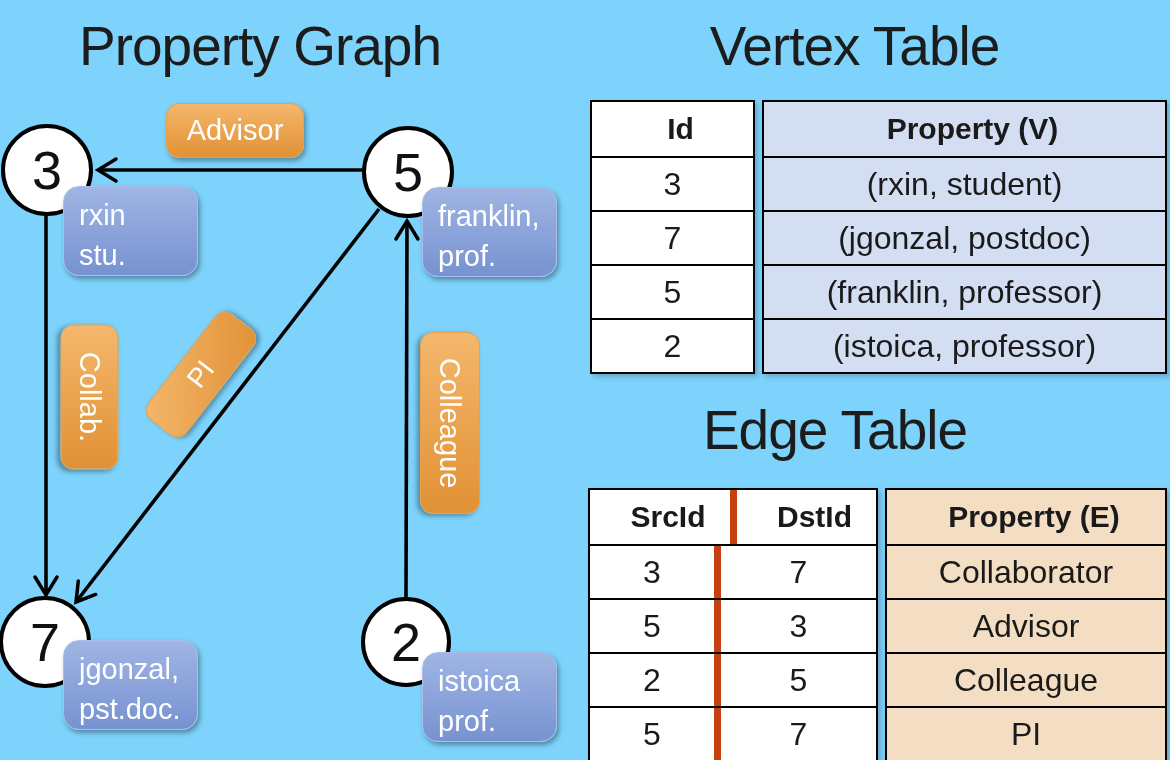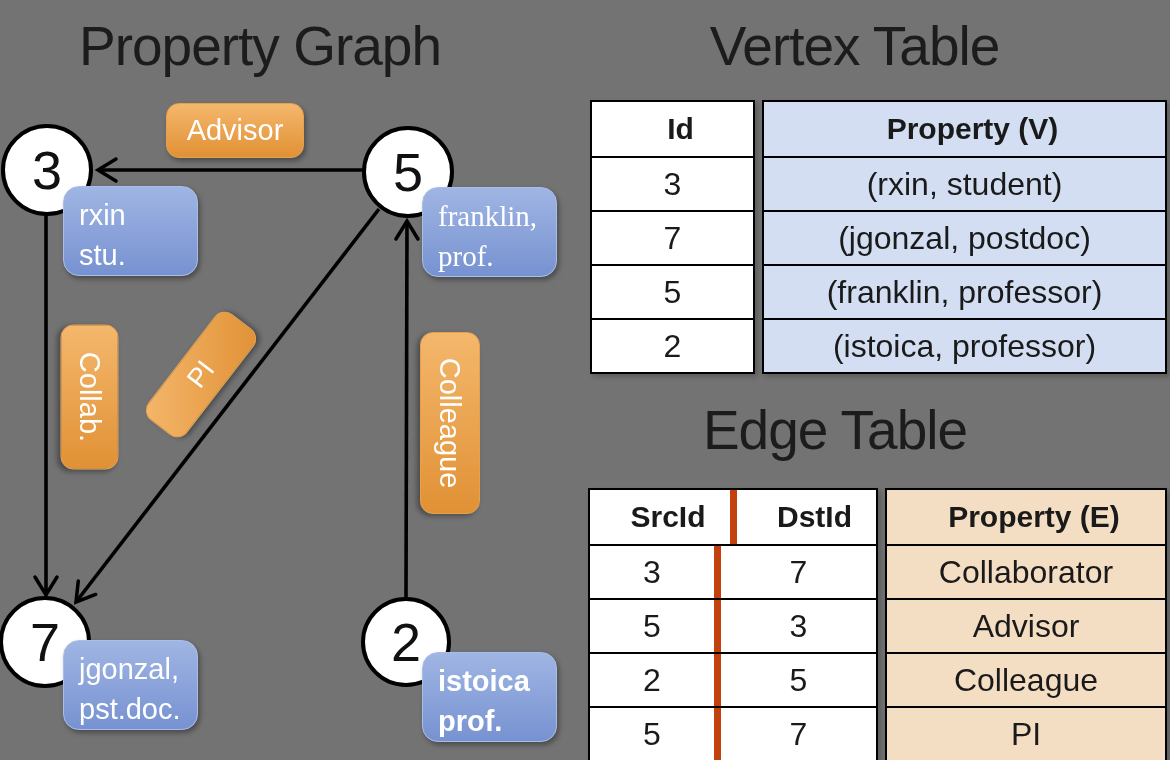--- a/index.html
+++ b/index.html
@@ -1,17 +1,17 @@
 <!DOCTYPE html>
 <html><head>
 <meta charset="utf-8">
 <style>
   html,body{margin:0;padding:0;background:#fff;}
   .stage{
-    position:relative;width:1170px;height:760px;overflow:hidden;background:#737373;
+    position:relative;width:1170px;height:760px;overflow:hidden;background:#7dd3fc;
     font-family:"Liberation Sans","DejaVu Sans",sans-serif;color:#1a1a1a;
   }
   .big-title{
     position:absolute;text-align:center;font-size:55px;font-weight:400;
     letter-spacing:-1px;color:#1c1c1c;white-space:nowrap;
   }
   .graph-title{left:0px;top:14px;width:520px;}
   .vt-title{left:582px;top:14px;width:545px;}
   .et-title{left:560px;top:398px;width:550px;}
 
@@ -84,29 +84,29 @@
 
   <div class="node-num" style="left:7px;top:130px;">3</div>
   <div class="node-num" style="left:368px;top:132px;">5</div>
   <div class="node-num" style="left:5px;top:602px;">7</div>
   <div class="node-num" style="left:366px;top:602px;">2</div>
 
   <div class="vprop" style="left:63px;top:186px;">
     <div>rxin</div>
     <div>stu.</div>
   </div>
-  <div class="vprop" style="left:422px;top:187px;font-family:Liberation Serif, serif;">
+  <div class="vprop" style="left:422px;top:187px;">
     <div>franklin,</div>
     <div>prof.</div>
   </div>
   <div class="vprop" style="left:63px;top:640px;">
     <div>jgonzal,</div>
     <div>pst.doc.</div>
   </div>
-  <div class="vprop" style="left:422px;top:652px;font-weight:bold;">
+  <div class="vprop" style="left:422px;top:652px;">
     <div>istoica</div>
     <div>prof.</div>
   </div>
 
   <div class="elabel advisor">Advisor</div>
   <div class="elabel collab">Collab.</div>
   <div class="elabel pi">PI</div>
   <div class="elabel colleague">Colleague</div>
 
   <div class="big-title vt-title">Vertex Table</div>

